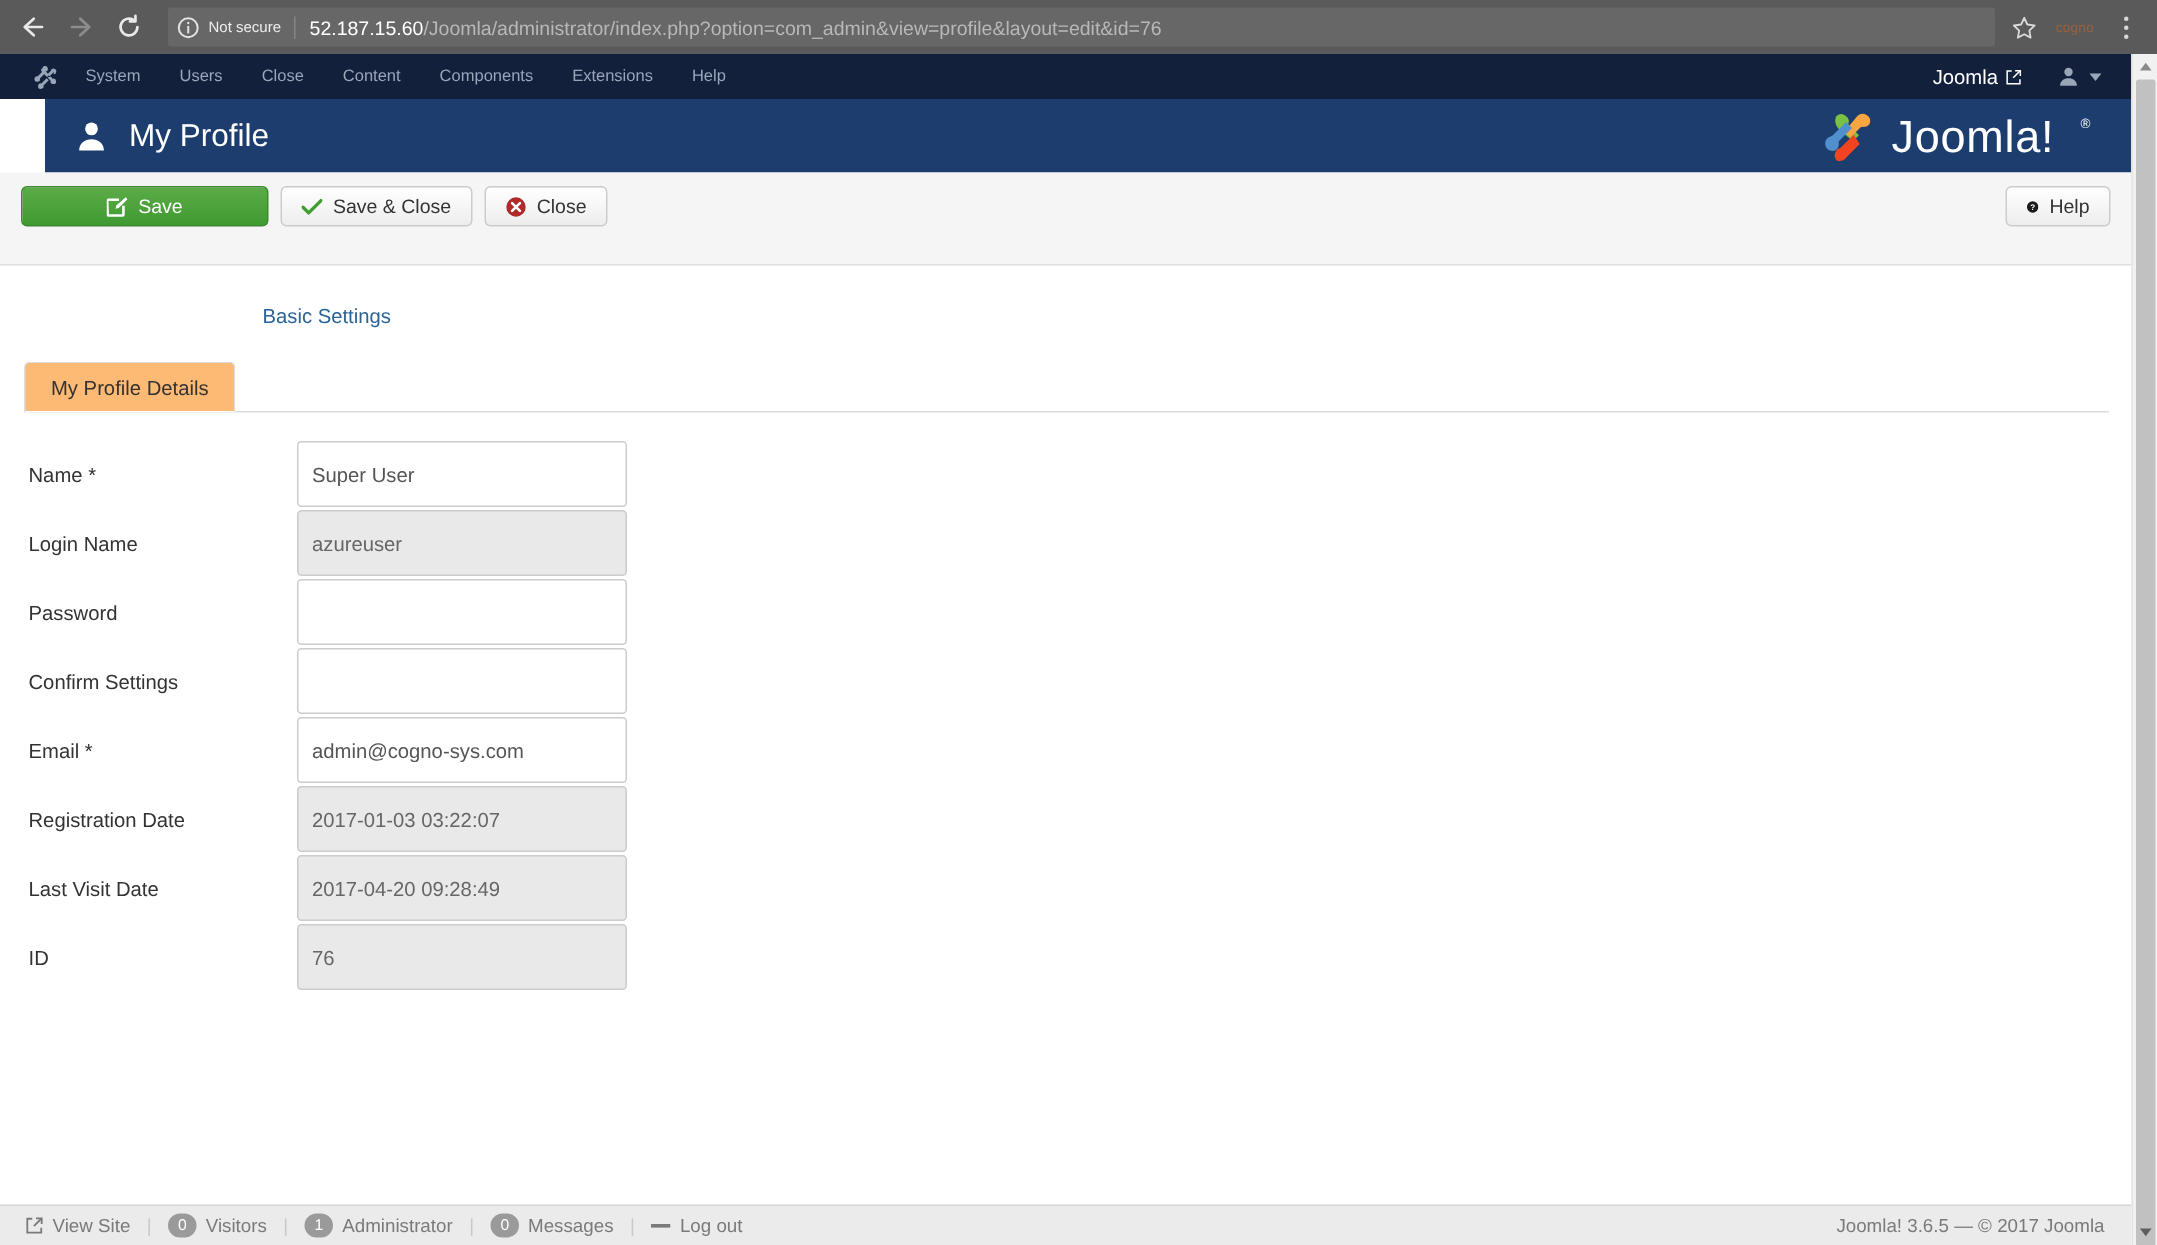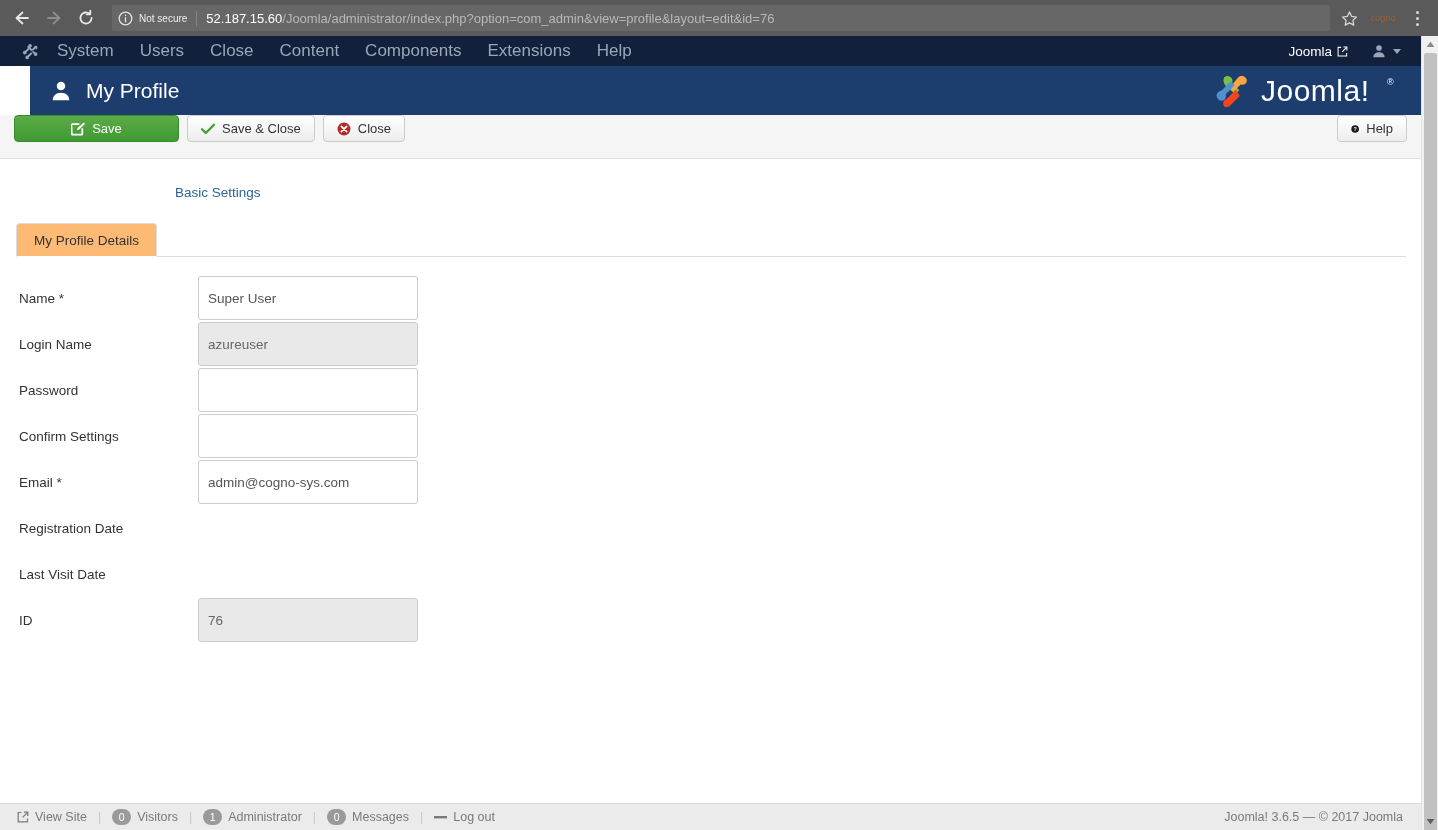--- a/index.html
+++ b/index.html
@@ -81,21 +81,21 @@
     padding-left: 16px;
     font-size: 13px;
   }
   .brand-icon { width: 28px; display:flex; align-items:center; justify-content:center; }
   .admin-menu { display: flex; align-items: center; }
   .admin-menu a {
     color: #9aa5b8;
     padding: 0 13px;
     line-height: 30px;
     text-decoration: none;
-    font-size: 17px;
+    font-size: 11px;
     white-space: nowrap;
   }
   .admin-right {
     margin-left: auto;
     display: flex; align-items: center;
     padding-right: 12px;
   }
   .admin-right .site-link {
     color: #ffffff; font-size: 13.5px; text-decoration: none;
     display: flex; align-items: center; gap: 5px; padding: 0 10px;
@@ -117,24 +117,24 @@
     margin-left: 30px;
   }
   .page-title {
     color:#ffffff; font-size: 21px; font-weight: normal;
     display:flex; align-items:center; gap:14px; margin:0;
   }
   .joomla-logo { margin-left: auto; display:flex; align-items:center; }
 
   
   .toolbar {
-    height: 44px;
+    height: 62px;
     background: #f5f5f5;
     border-bottom: 1px solid #e0e0e0;
-    display:flex; align-items:flex-end;
+    display:flex; align-items:center;
     padding: 0 14px 16px 14px;
   }
   .btn {
     display:inline-flex; align-items:center; justify-content:center;
     gap: 7px;
     height: 27px;
     padding: 0 13px;
     font-size: 13px;
     border-radius: 4px;
     border: 1px solid #cccccc;
@@ -421,23 +421,25 @@
         <div class="form-row">
           <label class="form-label">Confirm Settings</label>
           <input class="form-input" type="password" value="" style="">
         </div>
         <div class="form-row">
           <label class="form-label">Email *</label>
           <input class="form-input" type="text" value="admin@cogno-sys.com" style="">
         </div>
         <div class="form-row">
           <label class="form-label">Registration Date</label>
+          <input class="form-input readonly" type="text" readonly="" value="2017-01-03 03:22:07" style="">
         </div>
         <div class="form-row">
           <label class="form-label">Last Visit Date</label>
+          <input class="form-input readonly" type="text" readonly="" value="2017-04-20 09:28:49" style="">
         </div>
         <div class="form-row">
           <label class="form-label">ID</label>
           <input class="form-input readonly" type="text" readonly="" value="76" style="">
         </div>
       </div>
     </div>
 
     <div class="status-bar">
       <div class="status-item">

